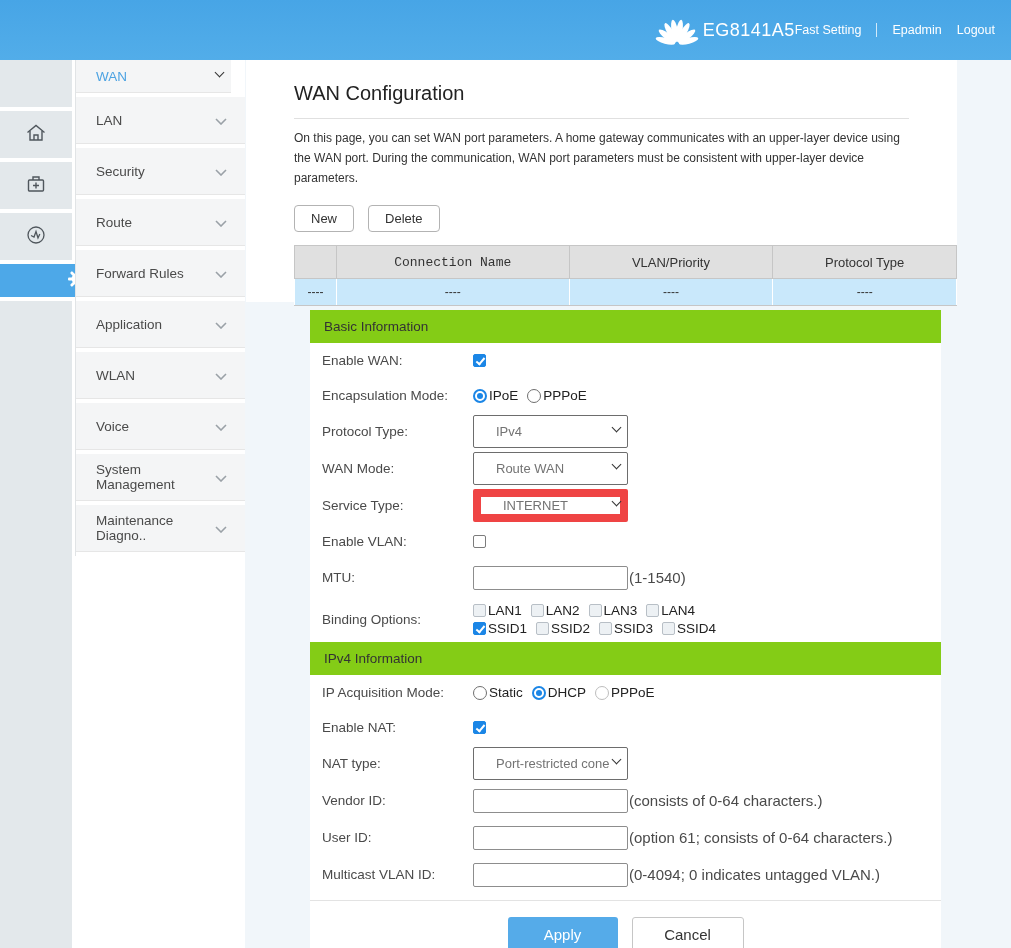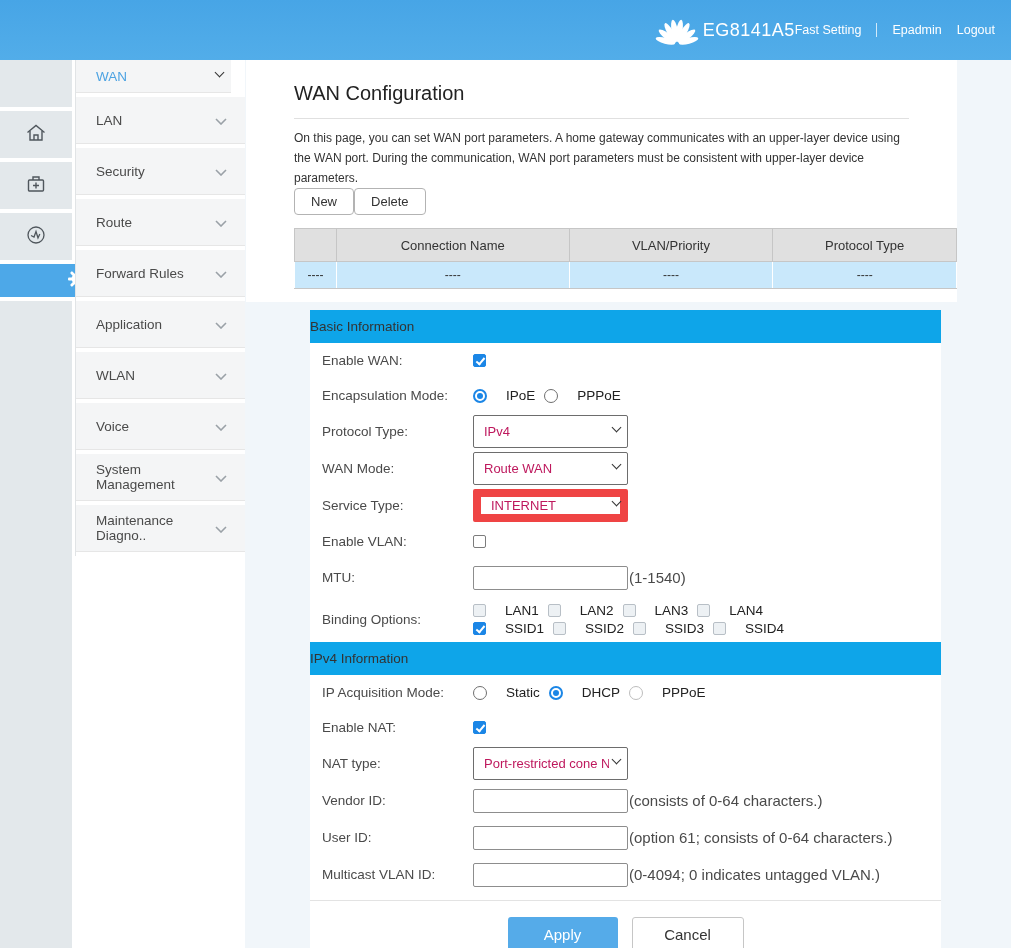--- a/index.html
+++ b/index.html
@@ -29,52 +29,52 @@
   .mi { height:47px; margin-bottom:4px; background:#f4f5f6; border-bottom:1px solid #e6e6e6;
         display:flex; align-items:center; justify-content:space-between; padding:0 18px 0 20px; cursor:pointer; }
   .mi-label { font-size:13.5px; color:#4a4a4a; }
   .mi.sel .mi-label { color:#4da3e2; }
 
   
   .content-top { position:absolute; left:246px; top:60px; width:711px; height:242px; background:#fff; padding:22px 48px 8px 48px; }
   .page-title { font-size:20px; color:#222; font-weight:400; }
   .title-rule { border:none; border-top:1px solid #e0e0e0; margin:13px 0 9px 0; }
   .desc { font-size:12px; line-height:20px; color:#333; }
-  .tb-toolbar { display:flex; }
+  .tb-toolbar { margin-top:17px; display:flex; gap:14px; }
   .btn-light { min-width:60px; padding:5px 16px; font-size:13px; color:#333; background:#fff;
                border:1px solid #b3b3b3; border-radius:4px; cursor:pointer; font-family:inherit; }
   .conn-table { margin-top:13px; width:663px; border-collapse:collapse; }
   .conn-table th { background:#e0e0e0; border:1px solid #c6c6c6; height:33px; font-size:13px; font-weight:400; color:#333; text-align:center; }
   .conn-table td { background:var(--table_row_blue,#c9e8fb); border:1px solid #fff; border-bottom:1px solid #c6c6c6; height:27px; font-size:12px; color:#333; text-align:center; cursor:pointer; }
-  .c0 { width:42px; } .c1 { width:233px; } .c2 { width:204px; } .c3 { width:184px; }
+  .c0 { width:42px; } .c1 { width:233px;font-family:Liberation Mono, monospace; } .c2 { width:204px; } .c3 { width:184px; }
 
   .form-card { position:absolute; left:310px; top:310px; width:631px; height:638px; background:#fff; display:flex; flex-direction:column; }
-  .sect-bar { height:33px; background:#0ea5e9; display:flex; align-items:center; padding-left:0; font-size:13.5px; color:#333; flex:none; }
+  .sect-bar { height:33px; background:#84cc16; display:flex; align-items:center; padding-left:14px; font-size:13.5px; color:#333; flex:none; }
   .frow { display:flex; align-items:center; min-height:35px; padding-left:12px; }
   .frow.tall { min-height:37px; }
   .frow.multi { min-height:46px; }
   .flabel { width:151px; flex:none; font-size:13.5px; color:#4a4a4a; }
-  .opt { display:flex; align-items:center; gap:19px; margin-right:9px; }
+  .opt { display:flex; align-items:center; gap:2px; margin-right:9px; }
   .opt-label { font-size:13.5px; color:#222; }
   .optcol { display:flex; flex-direction:column; gap:3px; }
   .optline { display:flex; align-items:center; }
 
   .cb { width:13px; height:13px; border:1px solid #7c7c7c; border-radius:2px; background:#fff; display:inline-block; position:relative; cursor:pointer; flex:none; }
   .cb.checked { background:var(--accent_blue,#1b86e6); border-color:var(--accent_blue,#1b86e6); }
   .cb.checked::after { content:""; position:absolute; left:4px; top:1px; width:3px; height:7px;
         border-right:2px solid #fff; border-bottom:2px solid #fff; transform:rotate(40deg); }
   .cb.soft { background:#edf1f4; border-color:#b8bfc6; }
   .rd { width:14px; height:14px; border:1px solid #6f6f6f; border-radius:50%; background:#fff; display:inline-block; position:relative; cursor:pointer; flex:none; }
   .rd.on { border:2px solid var(--accent_blue,#1b86e6); }
   .rd.on::after { content:""; position:absolute; inset:2px; border-radius:50%; background:var(--accent_blue,#1b86e6); }
   .rd.dim { border-color:#bdbdbd; }
 
   .sel { position:relative; width:155px; height:33px; flex:none; }
   .sel select { width:100%; height:100%; appearance:none; -webkit-appearance:none; border:1px solid #6d6d6d; border-radius:2px;
-        background:#fff; font-family:inherit; font-size:13px; color:#be185d; padding:0 18px 0 10px; }
+        background:#fff; font-family:inherit; font-size:13px; color:#737373; padding:0 18px 0 22px; }
   .sel.focus select { border:8px solid #ef4444; }
   .sel::after { content:""; position:absolute; right:8px; top:9px; width:6px; height:6px;
         border-right:1.6px solid #333; border-bottom:1.6px solid #333; transform:rotate(45deg); pointer-events:none; }
   .txt { width:155px; height:24px; border:1px solid #8d8d8d; border-radius:2px; padding:0 4px; font-family:inherit; font-size:13px; flex:none; }
   .hint { font-size:15px; color:#4a4a4a; margin-left:1px; }
 
   .form-rule { border:none; border-top:1px solid #e3e3e3; margin-top:7px; }
   .actions { display:flex; justify-content:center; align-items:center; gap:14px; padding:16px 0; }
   .btn-apply { width:110px; height:34px; background:var(--apply_blue,#55abe9); color:#fff; border:none; border-radius:3px; font-size:15px; font-family:inherit; cursor:pointer; }
   .btn-cancel { width:112px; height:34px; background:#fff; color:#333; border:1px solid #c6c6c6; border-radius:3px; font-size:15px; font-family:inherit; cursor:pointer; }

